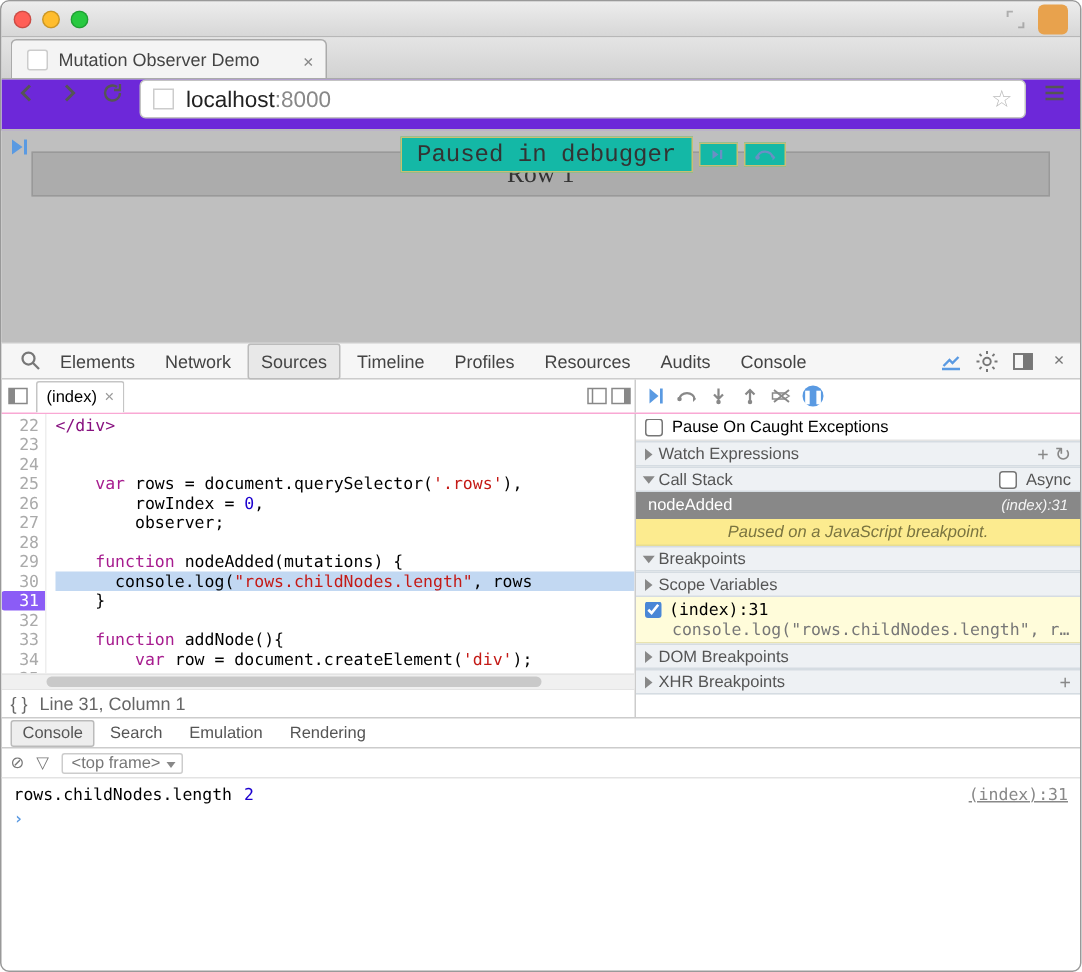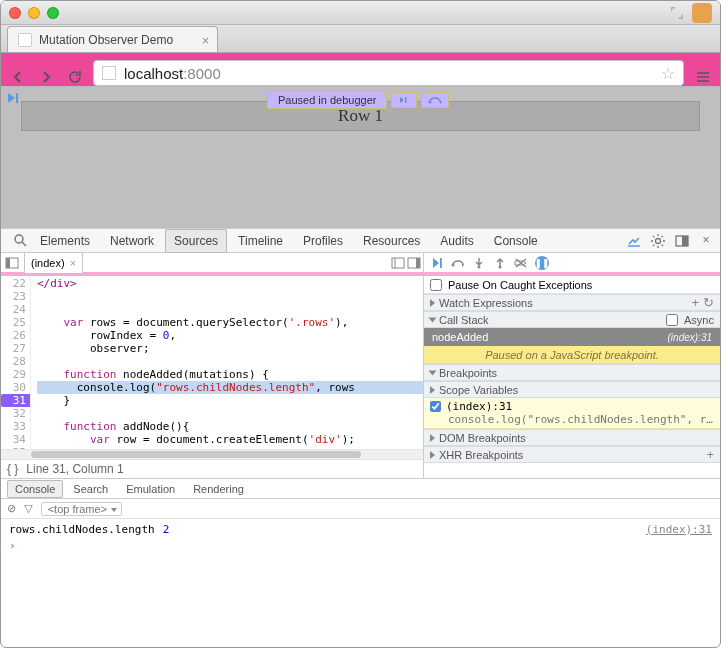--- a/index.html
+++ b/index.html
@@ -7,42 +7,42 @@
 .titlebar { height: 24px; background: linear-gradient(#ededed,#d7d7d7); border-bottom: 1px solid #b7b7b7; display: flex; align-items: center; padding: 0 8px; }
 .tl-btn { width: 12px; height: 12px; border-radius: 50%; margin-right: 7px; border: 1px solid rgba(0,0,0,0.2); }
 .tl-red{background:#ff5f57}.tl-yel{background:#ffbd2e}.tl-grn{background:#28c940}
 .tl-spacer{flex:1}
 .tl-ic{width:14px;height:14px;margin-left:8px;opacity:.5}
 .cat{width:20px;height:20px;background:#e8a24d;border-radius:4px;margin-left:8px}
 .tabstrip{height:28px;background:linear-gradient(#e4e4e4,#d2d2d2);border-bottom:1px solid #aaa;display:flex;align-items:flex-end;padding-left:6px}
 .tab{height:26px;background:#f4f4f4;border:1px solid #aaa;border-bottom:none;border-radius:4px 4px 0 0;display:flex;align-items:center;padding:0 44px 0 10px;font-size:12px;color:#444;position:relative}
 .tab-favicon{width:14px;height:14px;border:1px solid #ccc;border-radius:2px;margin-right:7px;background:#fff}
 .tab-close{position:absolute;right:8px;top:7px;color:#888;font-size:12px}
-.navbar{height:34px;background:#ec4899;border-bottom:1px solid #bbb;display:flex;align-items:flex-end;padding:0 8px;gap:10px}
+.navbar{height:34px;background:#6d28d9;border-bottom:1px solid #bbb;display:flex;align-items:flex-start;padding:0 8px;gap:10px}
 .nav-ic{width:18px;height:18px;color:#555;display:flex;align-items:center;justify-content:center}
 .urlbar{flex:1;height:26px;border:1px solid #c3c3c3;border-radius:4px;background:#fff;display:flex;align-items:center;padding:0 8px;font-size:15px;color:#222}
 .urlbar .host{color:#222}
 .urlbar .port{color:#888}
 .page-ic{width:14px;height:14px;border:1px solid #ccc;margin-right:8px;background:#fff}
 .star{margin-left:auto;color:#bbb;font-size:16px}
 .viewport{height:141px;background:#bfbfbf;position:relative;padding:6px 8px}
 .pause-banner{position:absolute;left:266px;top:4px;display:flex;align-items:center}
-.pause-pill{background:#c4b5fd;border:1px solid #c8c072;padding:2px 10px;font-family:Liberation Sans, sans-serif;font-size:11px;color:#333}
+.pause-pill{background:#14b8a6;border:1px solid #c8c072;padding:2px 10px;font-family:Liberation Mono, monospace;font-size:16px;color:#333}
 .pill-2{margin-left:4px;padding:2px 6px}
 .pill-2 svg{display:block}
 .resume-ic{position:absolute;left:4px;top:4px;color:#5a9ae2}
 .row{background:#acacac;border:1px solid #999;margin:8px 12px;height:30px;display:flex;align-items:center;justify-content:center;font-family:Georgia,serif;font-size:17px;color:#333}
 .row:first-of-type{margin-top:30px}
 .dt-tabs{height:25px;border-top:1px solid #ccc;border-bottom:1px solid #ccc;background:#f6f6f6;display:flex;align-items:center;padding:0 6px;gap:2px;font-size:12px;color:#444}
 .dt-tab{padding:4px 8px;border:1px solid transparent}
 .dt-tab.active{background:#e8e8e8;border:1px solid #bbb;border-radius:2px}
 .dt-tabs .sp{flex:1}
 .dt-ic{width:16px;height:16px;color:#777;margin-left:6px}
 .dt-ic.blue{color:#5a9ae2}
-.sources-hdr{height:23px;border-bottom:4px solid #f9a8d4;display:flex;font-size:11px;position:relative}
+.sources-hdr{height:23px;border-bottom:1px solid #f9a8d4;display:flex;font-size:11px;position:relative}
 .sh-left{display:flex;align-items:center;width:423px;border-right:1px solid #ccc;height:100%;padding-left:4px}
 .sh-ic{width:14px;height:14px;color:#888;margin-right:2px}
 .file-tab{height:21px;border:1px solid #c5c5c5;border-bottom:none;background:#fff;padding:0 6px;display:flex;align-items:center;gap:5px;margin-left:3px;border-radius:2px 2px 0 0}
 .file-tab .x{color:#999}
 .sh-left .sp{flex:1}
 .sh-right{flex:1;display:flex;align-items:center;height:100%;padding:0 6px;gap:7px}
 .dbg-ic{color:#5a9ae2;width:14px;height:14px;display:flex;align-items:center;justify-content:center}
 .dbg-ic.gray{color:#888}
 .pause-circle{width:14px;height:14px;border-radius:50%;background:#5a9ae2;color:#fff;display:flex;align-items:center;justify-content:center;font-size:9px}
 .sources-body{height:203px;display:flex;border-bottom:1px solid #ccc}

